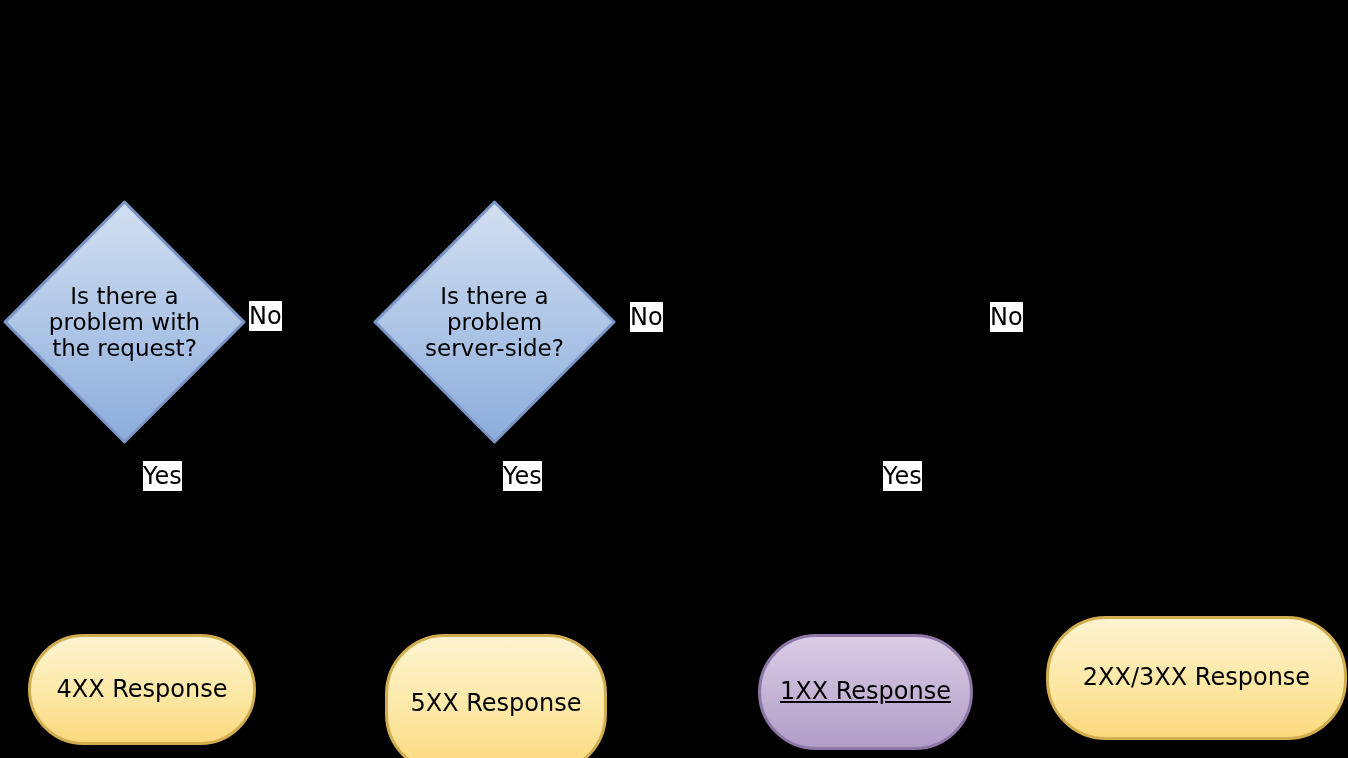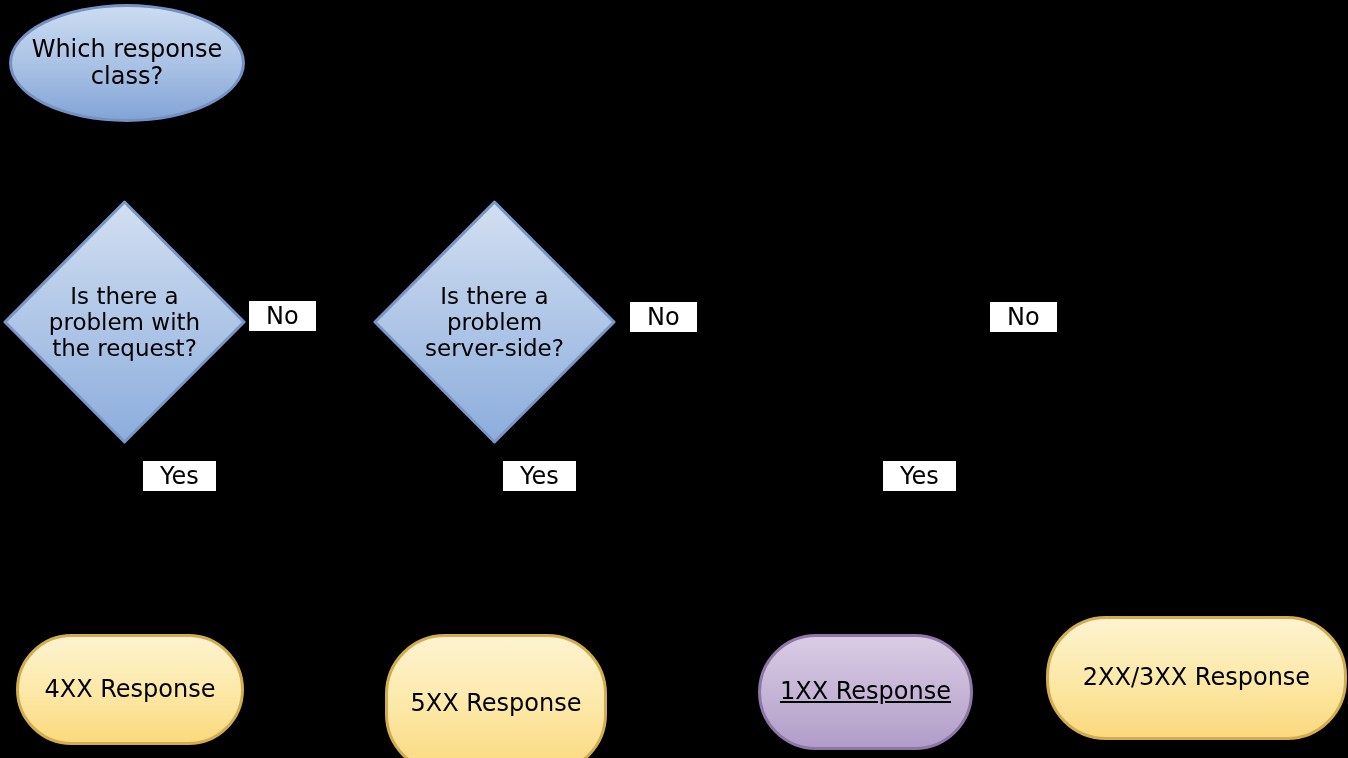--- a/index.html
+++ b/index.html
@@ -53,55 +53,51 @@
   .d2 { left: 373px; }
   .d3 { left: 743px; }
   
   .edge-label {
     position: absolute;
     background: #ffffff;
     color: #000000;
     font-size: 24px;
     line-height: 30px;
     height: 30px;
-    padding: 0 17px;
+    padding: 0 0;
     text-align: center;
   }
   
   .capsule {
     position: absolute;
     box-sizing: border-box;
     border-radius: 60px;
     display: flex; align-items: center; justify-content: center;
     font-size: 24px;
     color: #000000;
   }
   .capsule.yellow {
     border: 3px solid #d1ad50;
     background: linear-gradient(to bottom, #fdf3d0 0%, #fce9a9 50%, #fbd97e 100%);
   }
   .capsule.purple {
     border: 3px solid #8e76a6;
     background: linear-gradient(to bottom, #d9cce4 0%, #c6b5d6 50%, #b19dc8 100%);
     text-decoration: underline;
   }
-  .r1 { left: 16px;   top: 634px; width: 228px; height: 111px; }
+  .r1 { left: 28px;   top: 634px; width: 228px; height: 111px; }
   .r2 { left: 385px;  top: 634px; width: 222px; height: 140px; }
   .r3 { left: 758px;  top: 634px; width: 215px; height: 116px; }
   .r4 { left: 1046px; top: 616px; width: 301px; height: 124px; }
 </style>
 </head>
 <body>
 
 <div id="canvas">
 
-  <div class="start-ellipse">
-    <div class="node-text">Which response
-class?</div>
-  </div>
 
   <div class="diamond d1">
     <svg viewBox="0 0 243 244">
       <defs>
         <linearGradient id="dg1" x1="0" y1="0" x2="0" y2="1">
           <stop offset="0" stop-color="#d2dff1"></stop>
           <stop offset="1" stop-color="#8caddc"></stop>
         </linearGradient>
       </defs>
       <polygon points="121.5,2 241,122 121.5,242 2,122" fill="url(#dg1)" stroke="#7b96c6" stroke-width="3" stroke-linejoin="round"></polygon>

